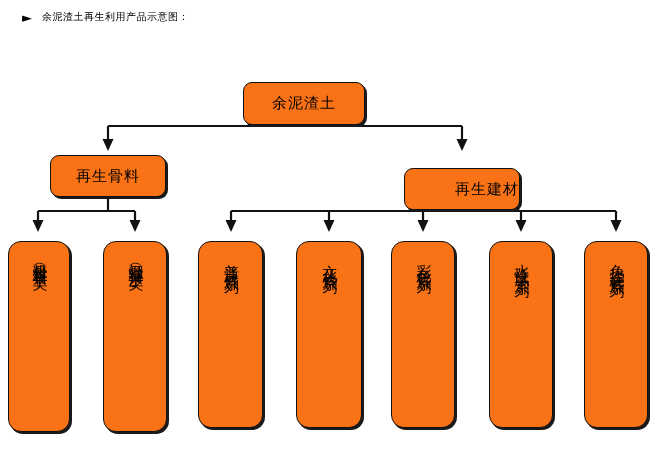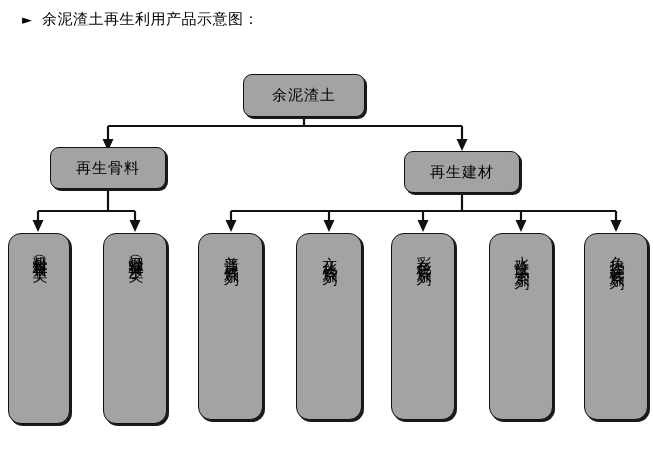--- a/index.html
+++ b/index.html
@@ -24,21 +24,21 @@
     display: flex;
     align-items: center;
     gap: 10px;
   }
   #title-row .bullet {
     font-size: 13px;
     line-height: 1;
     color: #000;
   }
   #title-row .title-text {
-    font-size: 15px;
+    font-size: 10px;
     letter-spacing: 0.5px;
     white-space: nowrap;
   }
 
   
   #diagram {
     position: absolute;
     left: 0;
     top: 0;
     width: 653px;
@@ -50,28 +50,29 @@
     top: 0;
     width: 653px;
     height: 452px;
     pointer-events: none;
   }
 
   
   .node {
     position: absolute;
     box-sizing: border-box;
-    background: #a3a3a3;
+    background: #f97316;
     border: 1px solid #111111;
     border-radius: 9px;
     box-shadow: 2px 2px 0 0 #1a1a1a;
     display: flex;
     align-items: center;
     justify-content: center;
     z-index: 2;
+    margin-top: 8px;
   }
   .node .node-label {
     font-size: 15px;
     letter-spacing: 1px;
     white-space: nowrap;
   }
 
   
   .node.vertical {
     border-radius: 13px;
@@ -149,21 +150,21 @@
   </svg>
 
   <div class="node" style="left:243px; top:74px; width:122px; height:43px;">
     <span class="node-label">余泥渣土</span>
   </div>
 
   <div class="node" style="left:50px; top:147px; width:116px; height:42px;text-align:center;">
     <span class="node-label">再生骨料</span>
   </div>
 
-  <div class="node" style="left:404px; top:151px; width:116px; height:42px;">
+  <div class="node" style="left:404px; top:160px; width:116px; height:42px;justify-content:flex-end;">
     <span class="node-label">再生建材</span>
   </div>
 
   <div class="node vertical paren" style="left:8px; top:233px; width:62px; height:191px;">
     <span class="node-label">粗骨料（石子类）</span>
   </div>
 
   <div class="node vertical paren" style="left:103px; top:233px; width:64px; height:191px;">
     <span class="node-label">细骨料（沙子类）</span>
   </div>

